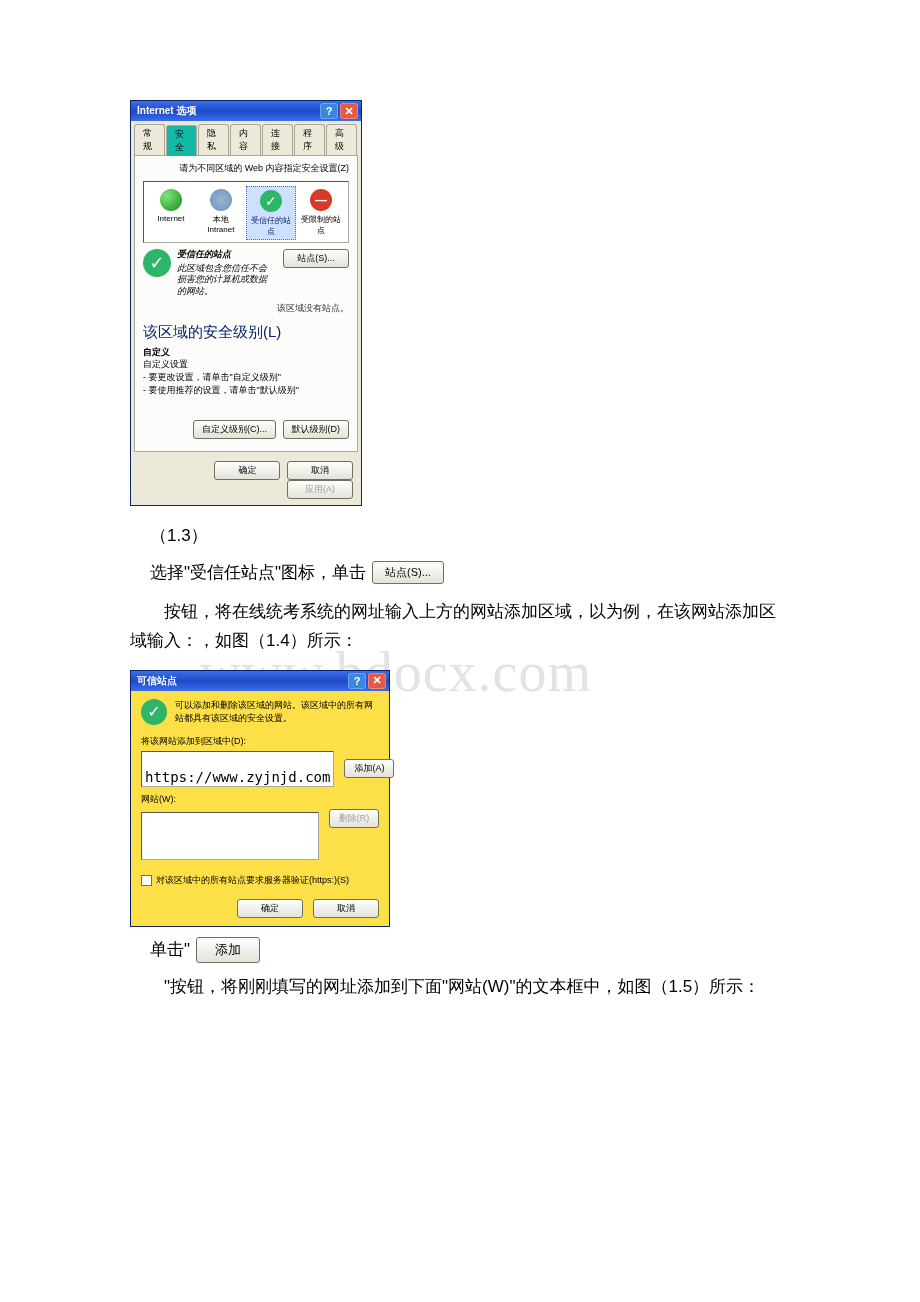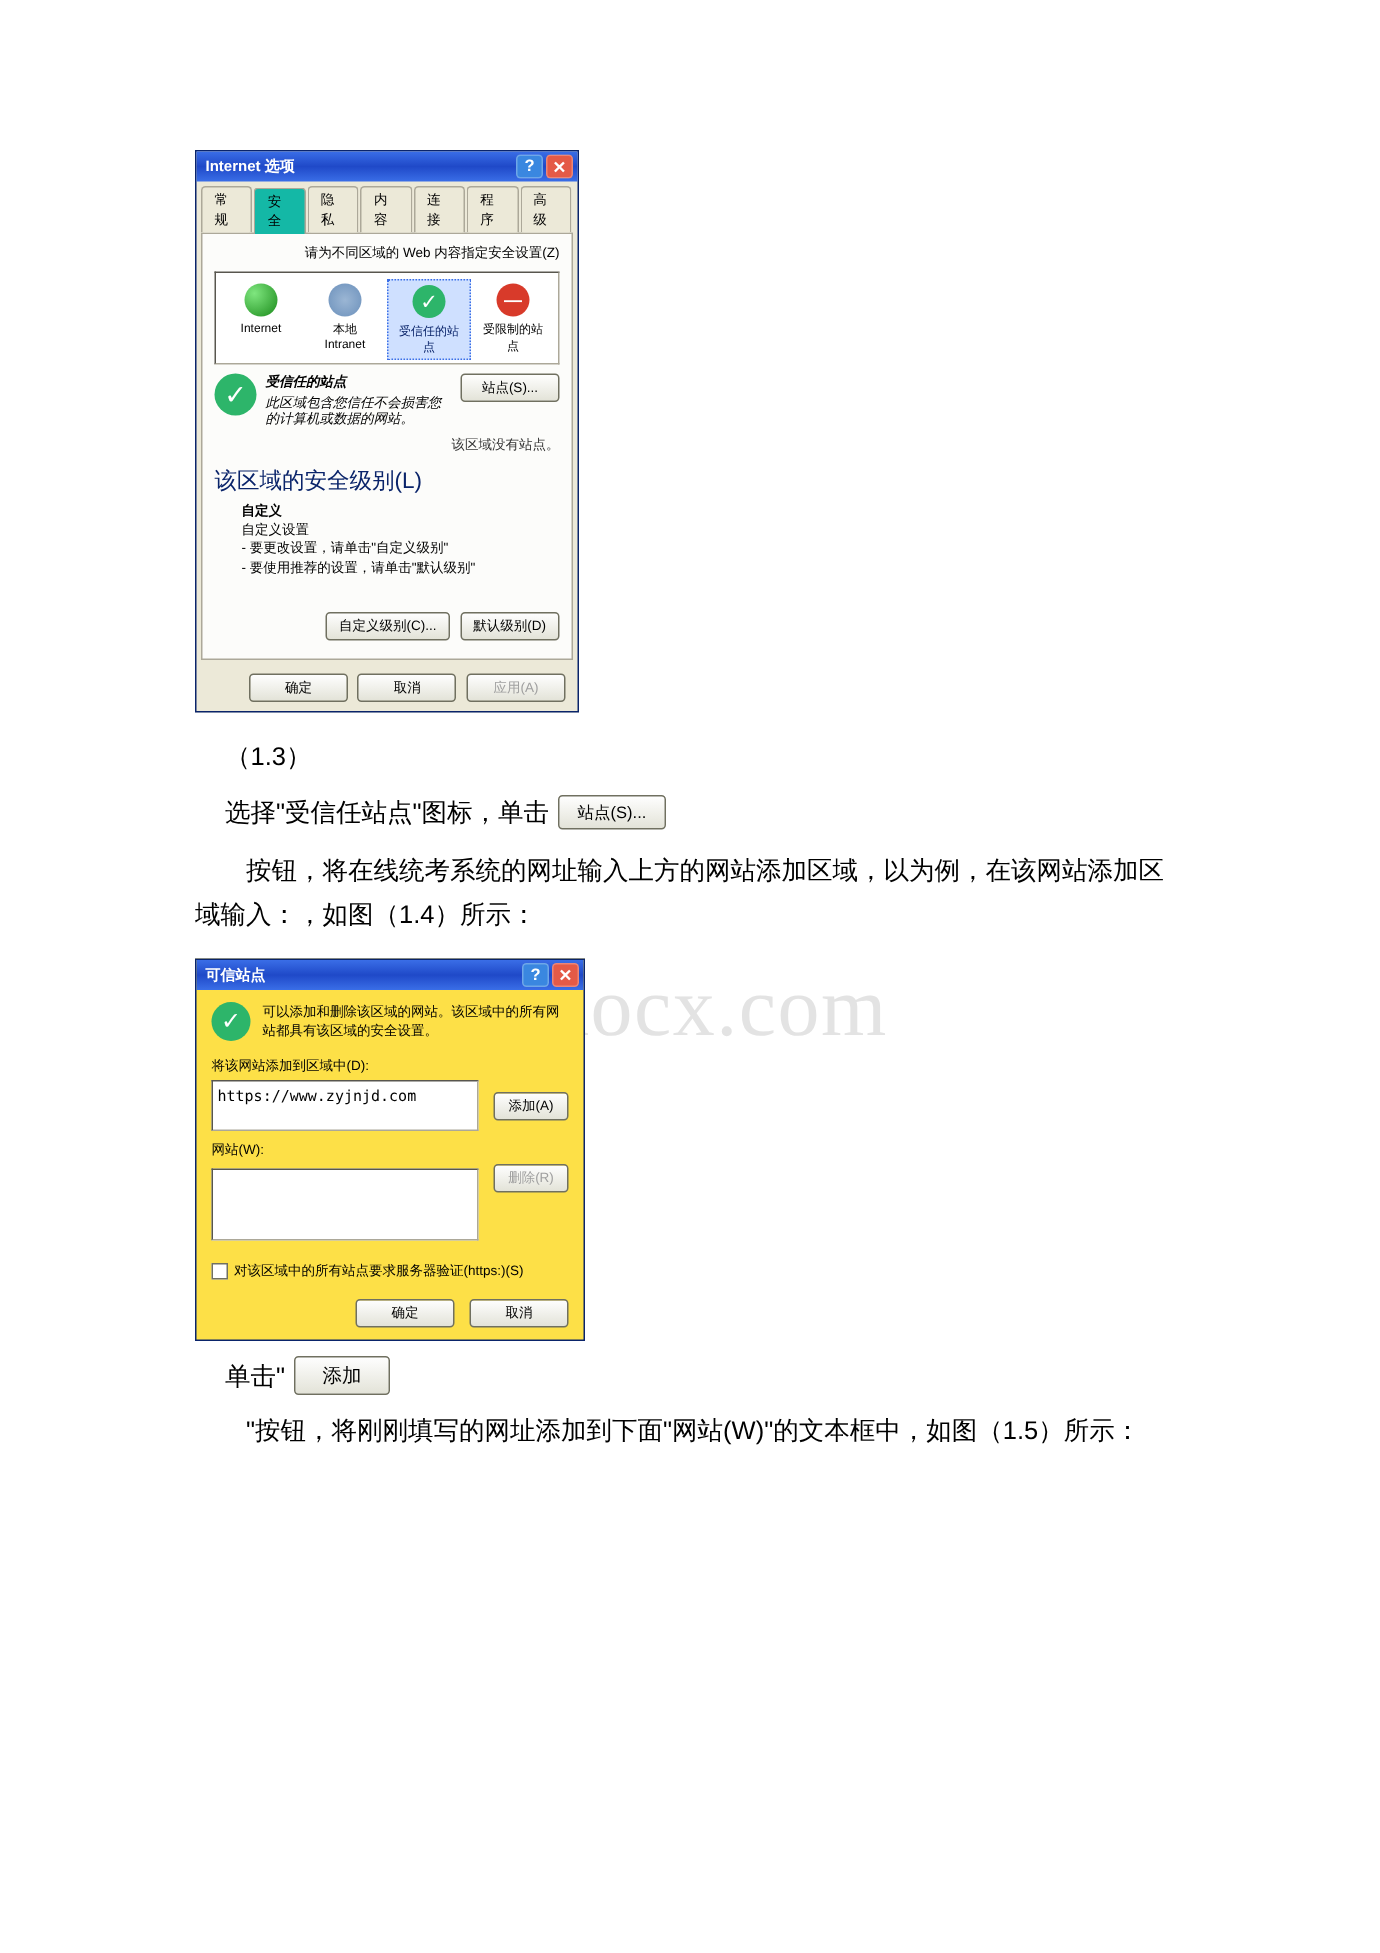--- a/index.html
+++ b/index.html
@@ -28,21 +28,21 @@
     font-size: 56px;
     color: #e3e3e3;
     font-family: Georgia, "Times New Roman", serif;
     z-index: 0;
     pointer-events: none;
     letter-spacing: 1px;
   }
 
   
   .d1 {
-    width: 256px;
+    width: 232px;
     background: #ece9d8;
     border: 1px solid #0a246a;
     font-family: "SimSun", "MS Sans Serif", sans-serif;
     font-size: 9px;
     position: relative;
     z-index: 1;
   }
   .titlebar {
     height: 20px;
     background: linear-gradient(to bottom, #3a6ee7, #1f49c8 50%, #1f49c8 50%, #3a6ee7);
@@ -116,21 +116,21 @@
   .icon-trusted { width:22px; height:22px; border-radius:50%; background:#2db56a; display:flex; align-items:center; justify-content:center; color:#fff; font-size:14px; }
   .icon-restricted { width:22px; height:22px; border-radius:50%; background:#d83a2a; display:flex; align-items:center; justify-content:center; color:#fff; font-size:12px; font-weight:bold; }
 
   .zone-desc-row { display:flex; align-items:flex-start; gap:6px; margin:4px 0; }
   .zone-desc-row .big-trusted { width:28px; height:28px; border-radius:50%; background:#2db56a; display:flex; align-items:center; justify-content:center; color:#fff; font-size:18px; flex:0 0 28px; }
   .zone-desc-text { font-size:9px; line-height:1.3;font-style:italic; }
   .zone-title2 { font-weight:bold; font-size:9px; margin-bottom:2px; }
   .sites-btn-wrap { margin-left:auto; }
   .sites-status { text-align:right; font-size:9px; color:#333; margin:4px 0; }
   .group-link { color:#0a246a; font-size:15px; cursor:pointer; display:inline-block; margin:4px 0; }
-  .custom-block { margin-left:18px; font-size:9px; line-height:1.4; }
+  .custom-block { font-size:9px; line-height:1.4; }
   .custom-block .cb-title { font-weight:bold; }
   .level-btn-row { text-align:right; margin-top:24px; margin-bottom:4px; }
   .dlg-btn-row { text-align:right; padding:6px 8px; }
 
   .xp-btn {
     display:inline-block;
     min-width:66px;
     padding:2px 8px;
     font-size:9px;
     background:linear-gradient(#fefefe,#e3e3d8);
@@ -166,22 +166,22 @@
   .d2-desc-row { display:flex; gap:8px; align-items:flex-start; margin-bottom:10px; }
   .d2-desc-row .big-trusted2 { width:26px; height:26px; border-radius:50%; background:#2db56a; display:flex; align-items:center; justify-content:center; color:#fff; font-size:16px; flex:0 0 26px; }
   .d2-desc { font-size:9px; line-height:1.4; }
   .d2-label { font-size:9px; margin:6px 0 3px 0; }
   .d2-input-row { display:flex; gap:6px; align-items:center; }
   .d2-input {
     flex:1;
     border:1px inset #aca899;
     background:#fff;
     height:34px;
-    padding:5px 3px;
-    font-size:10px;
+    padding:17px 3px;
+    font-size:14px;
     font-family:"SimSun",monospace;
   }
   .d2-list {
     border:1px inset #aca899;
     background:#fff;
     height:48px;
     margin-top:3px;
   }
   .d2-check-row { display:flex; align-items:center; gap:4px; margin:14px 0 12px 0; font-size:9px; }
   .d2-check { width:11px; height:11px; border:1px solid #707060; background:#fff; }

